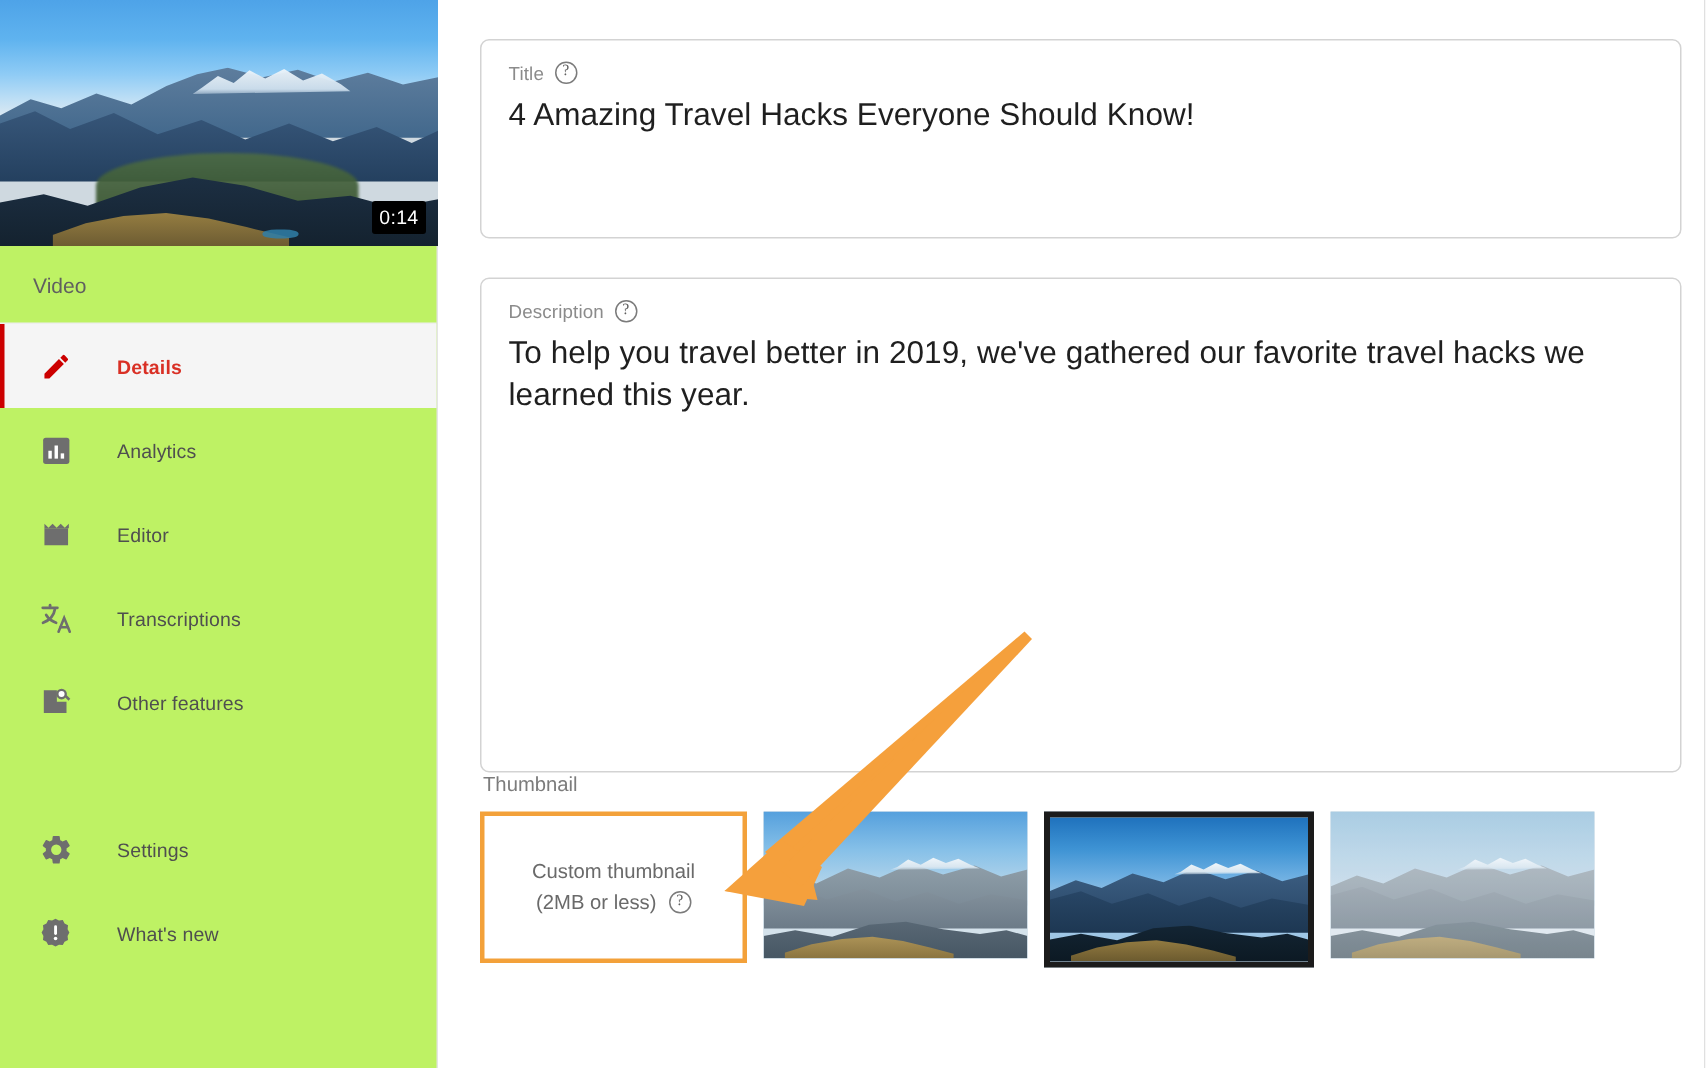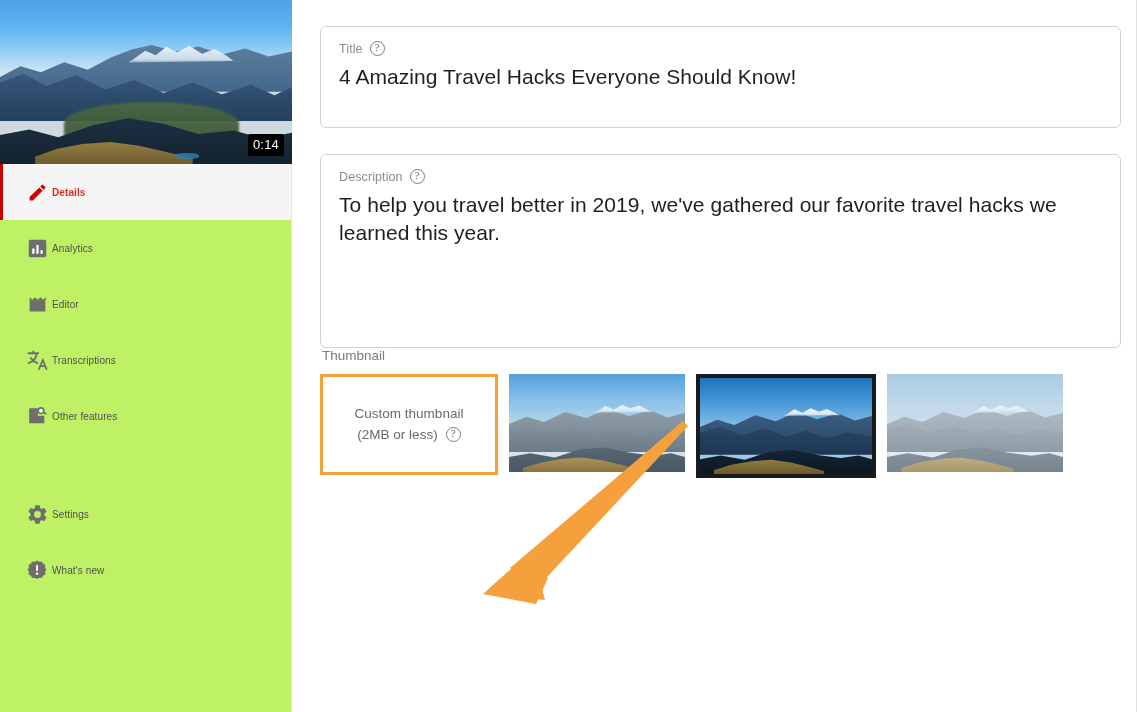--- a/index.html
+++ b/index.html
@@ -108,21 +108,22 @@
     cursor: pointer;
     text-decoration: none;
   }
   .nav-item .ic {
     width: 30px; height: 30px;
     display: flex; align-items: center; justify-content: center;
     flex: 0 0 30px;
     color: #6e6e6e;
   }
   .nav-item .lbl {
-    font-size: 10px;
+    margin-left: 26px;
+    font-size: 13px;
     color: #4f4f4f;
     letter-spacing: .1px;
   }
   .nav-item.active {
     background: #f5f5f5;
   }
   .nav-item.active::before {
     content: "";
     position: absolute;
     left: 0; top: 0; bottom: 0;
@@ -173,22 +174,22 @@
     padding: 0 15px 0 28px;
   }
 
   .card {
     border: 1px solid #d3d3d3;
     border-radius: 6px;
     background: #ffffff;
     padding: 14px 18px 16px;
     margin-top: 26px;
   }
-  .card.title-card { height: 102px; }
-  .card.desc-card  { height: 194px; }
+  .card.title-card { height: 133px; }
+  .card.desc-card  { height: 330px; }
 
   .field-head {
     display: flex;
     align-items: center;
     gap: 7px;
     margin-bottom: 7px;
   }
   .field-label {
     font-size: 12.5px;
     color: #8b8b8b;
@@ -322,20 +323,21 @@
       <div class="vp-ridge-far"></div>
       <div class="vp-snow"></div>
       <div class="vp-ridge-mid"></div>
       <div class="vp-valley"></div>
       <div class="vp-ridge-near"></div>
       <div class="vp-fore"></div>
       <div class="vp-lake"></div>
       <div class="vp-duration">0:14</div>
     </div>
 
+    <div class="side-heading">Video</div>
 
     <nav class="nav-list">
 
       <div class="nav-item active">
         <span class="ic">
           <svg width="21" height="21" viewBox="0 0 24 24" fill="currentColor">
               <path d="M3 17.25V21h3.75L17.81 9.94l-3.75-3.75L3 17.25zM20.71 7.04a1 1 0 000-1.41l-2.34-2.34a1 1 0 00-1.41 0l-1.83 1.83 3.75 3.75 1.83-1.83z"></path>
             </svg>
         </span>
         <span class="lbl">Details</span>

